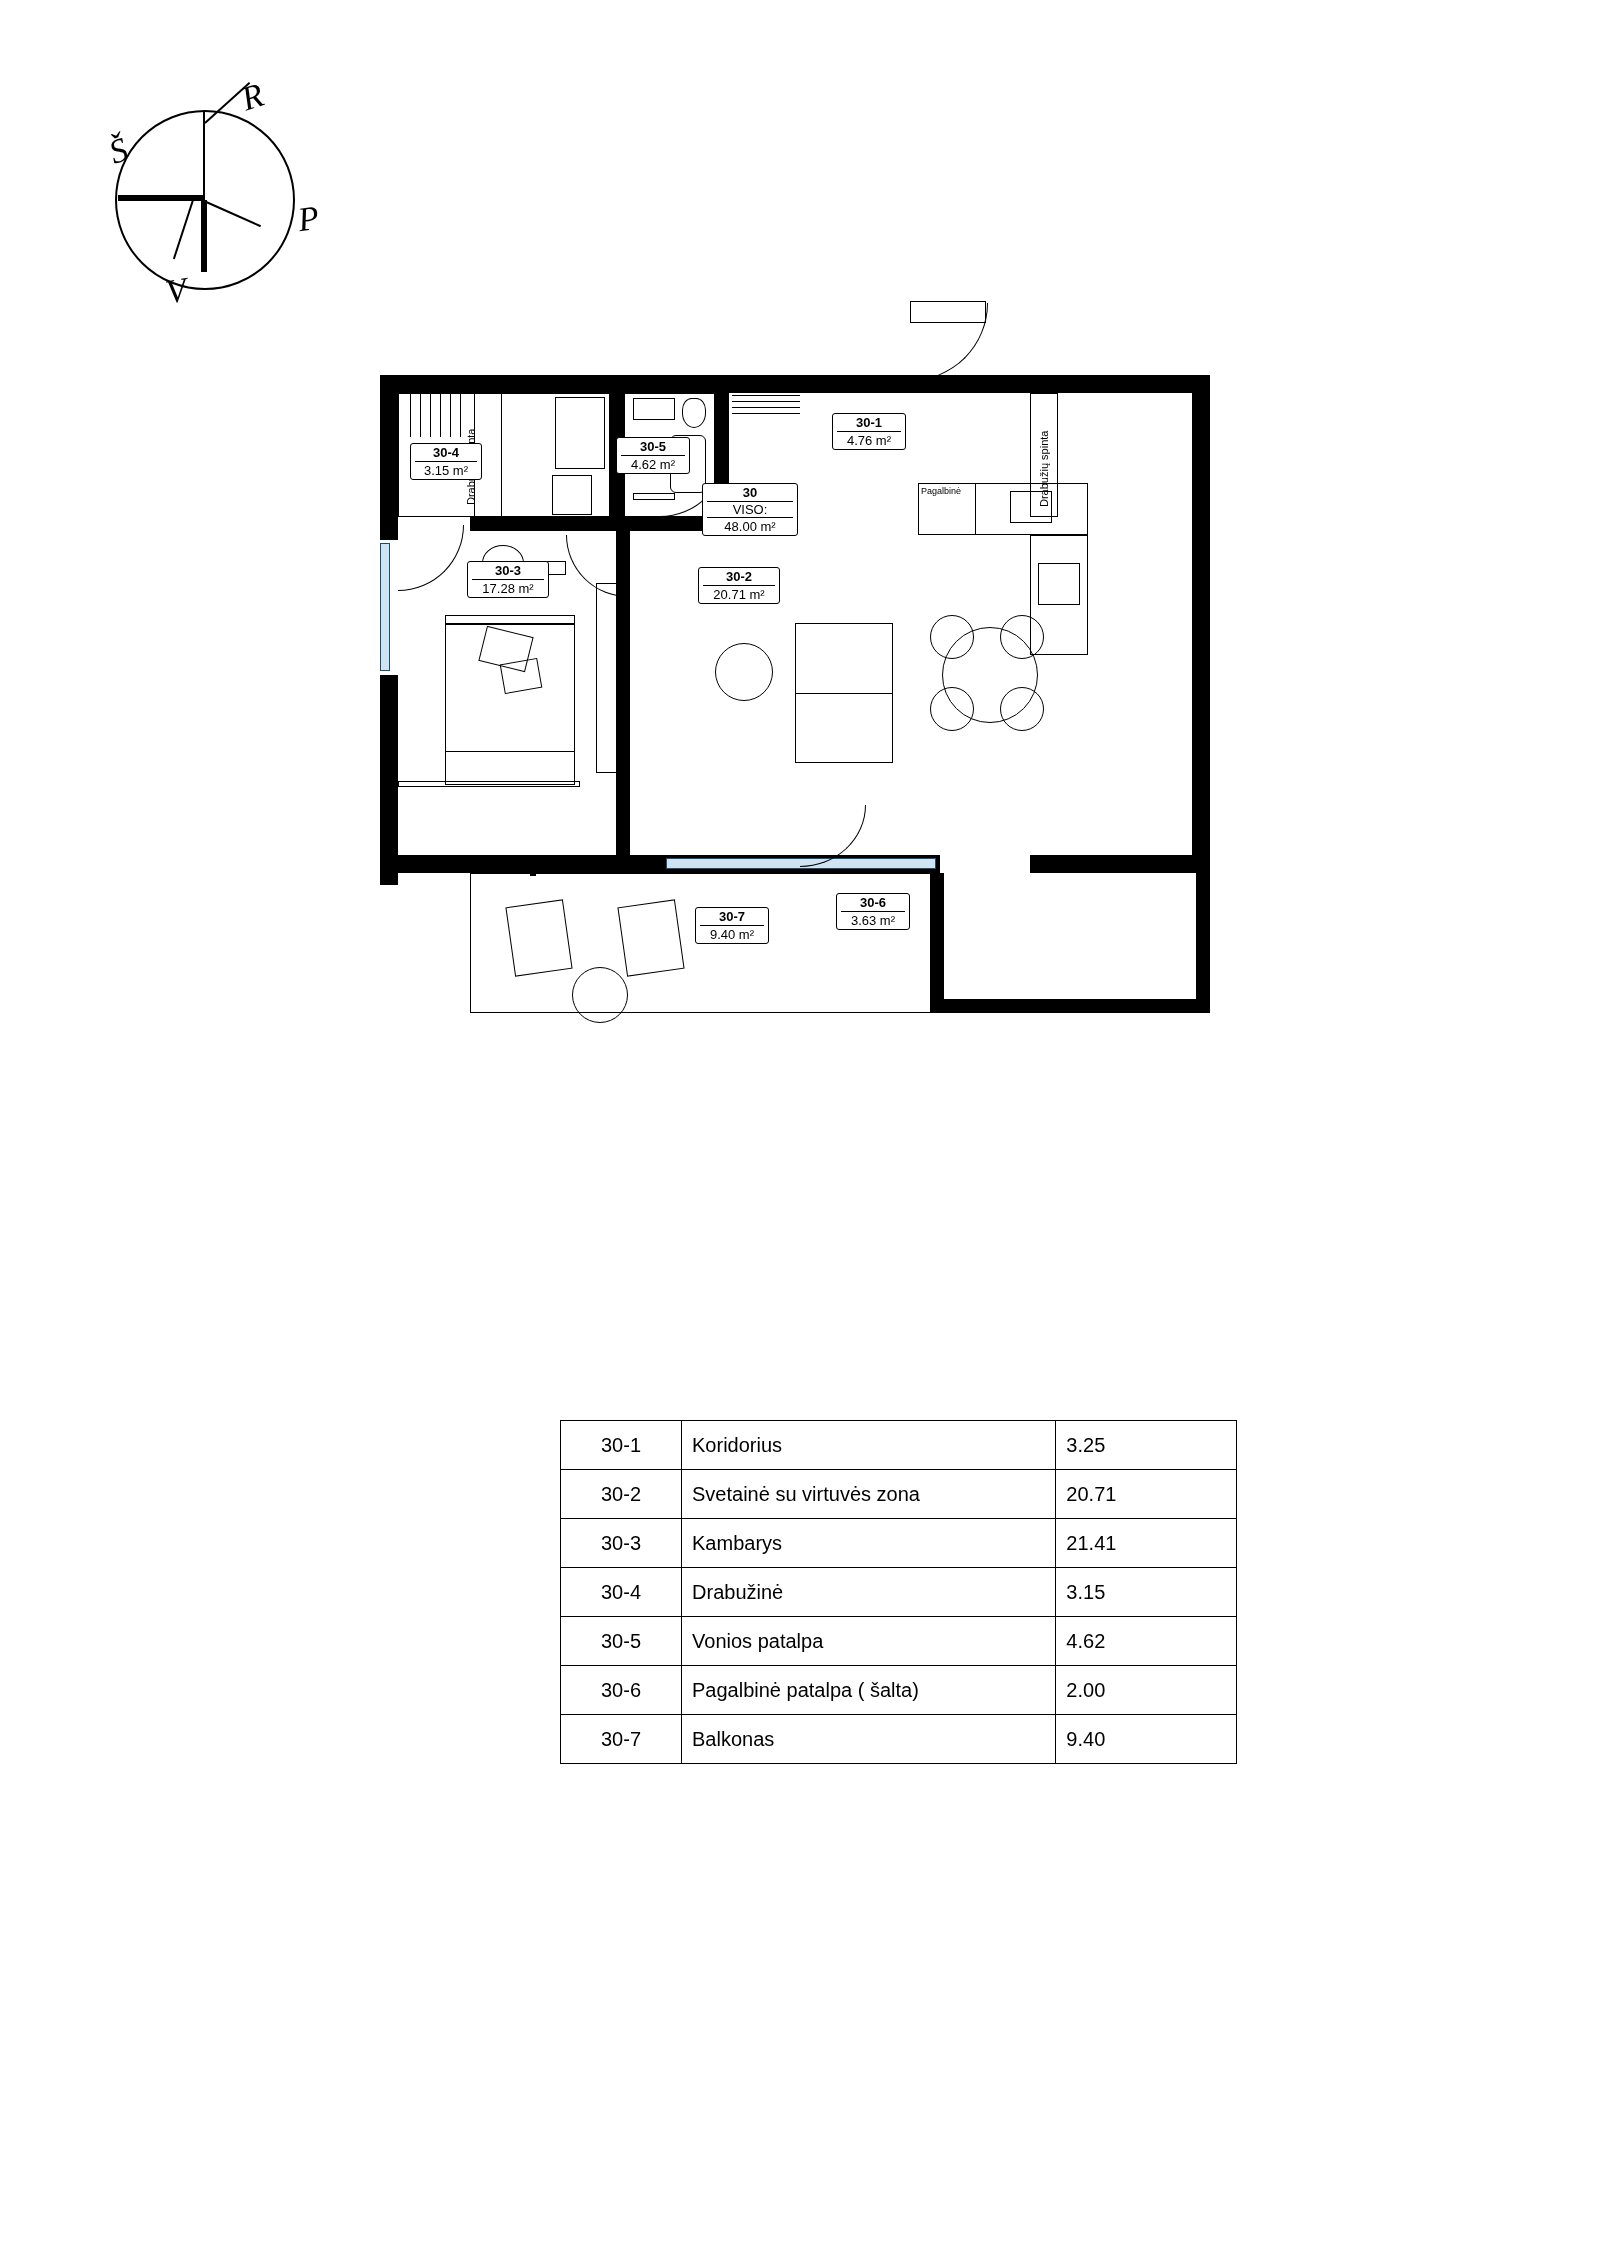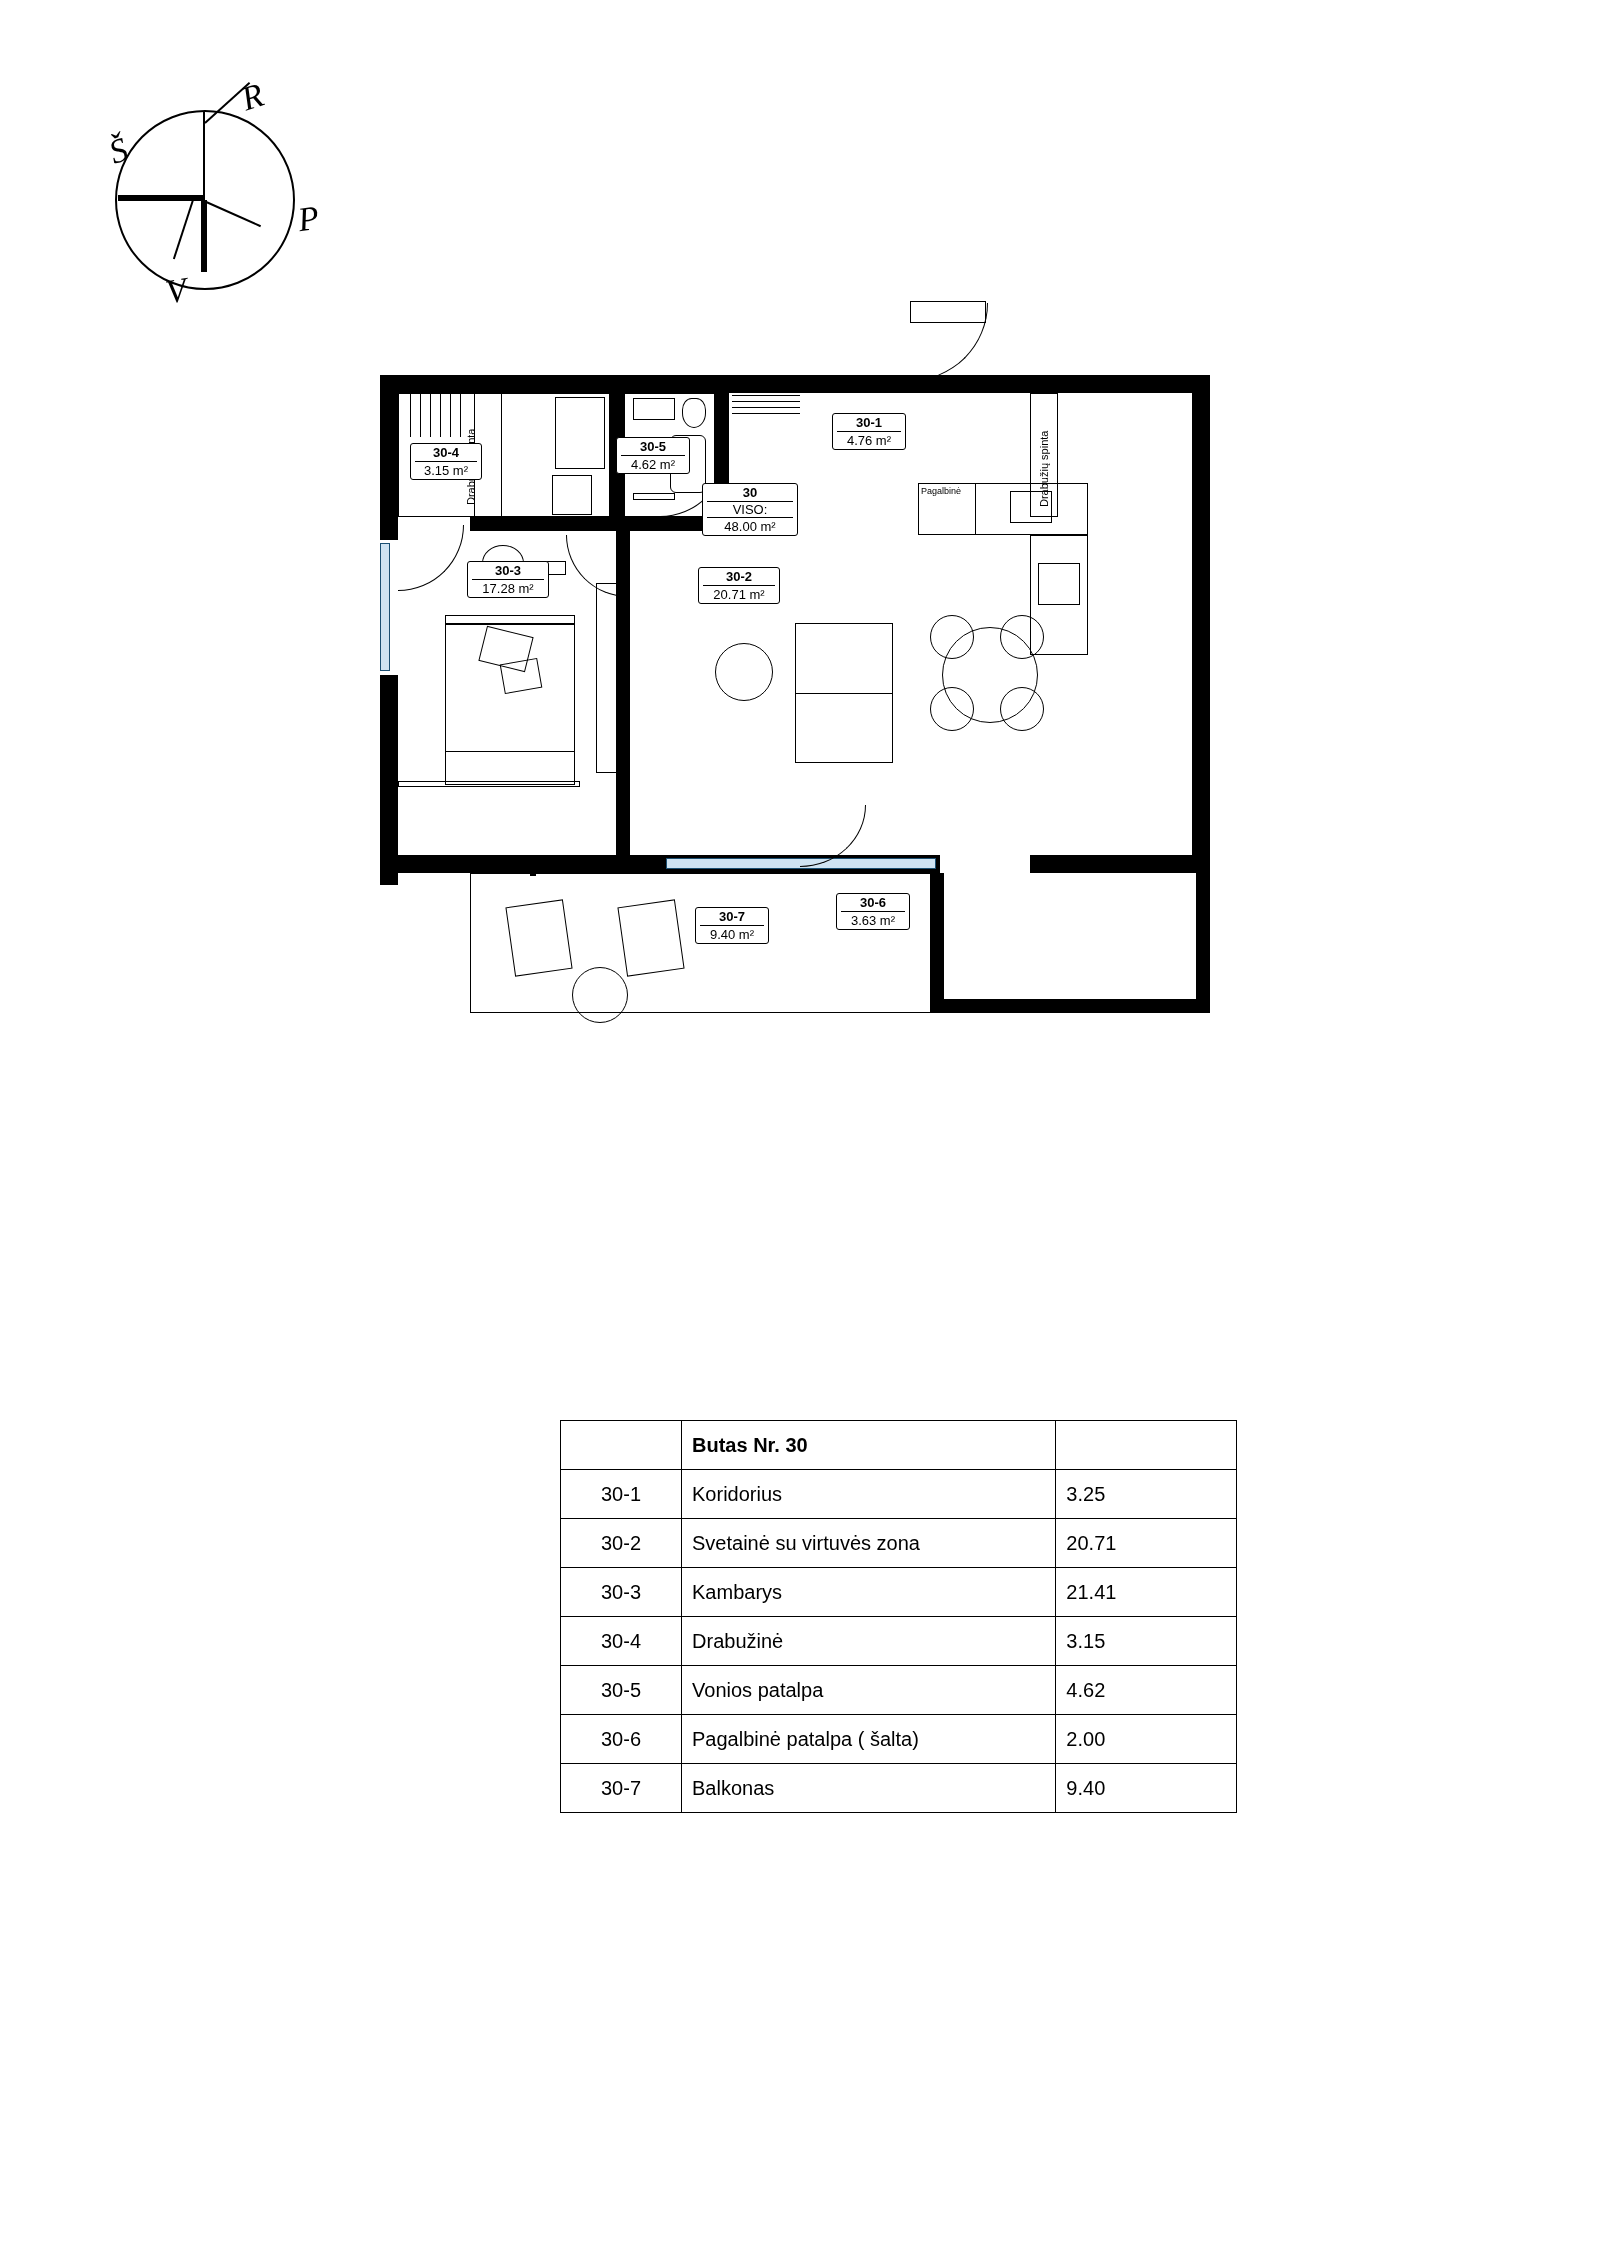--- a/index.html
+++ b/index.html
@@ -280,25 +280,20 @@
   <div class="tag total" style="left:332px; top:118px; width:96px;">
     <span class="code">30</span>
     <span class="mid">VISO:</span>
     <span class="area">48.00 m²</span>
   </div>
 </div>
 
 <div id="table-wrap">
   <table class="schedule">
     <tbody>
-      <tr class="head">
-        <td class="c-code"></td>
-        <td class="c-name">Butas Nr. 30</td>
-        <td class="c-area"></td>
-      </tr>
       <tr>
         <td class="c-code">30-1</td>
         <td class="c-name">Koridorius</td>
         <td class="c-area">3.25</td>
       </tr>
       <tr>
         <td class="c-code">30-2</td>
         <td class="c-name">Svetainė su virtuvės  zona</td>
         <td class="c-area">20.71</td>
       </tr>

